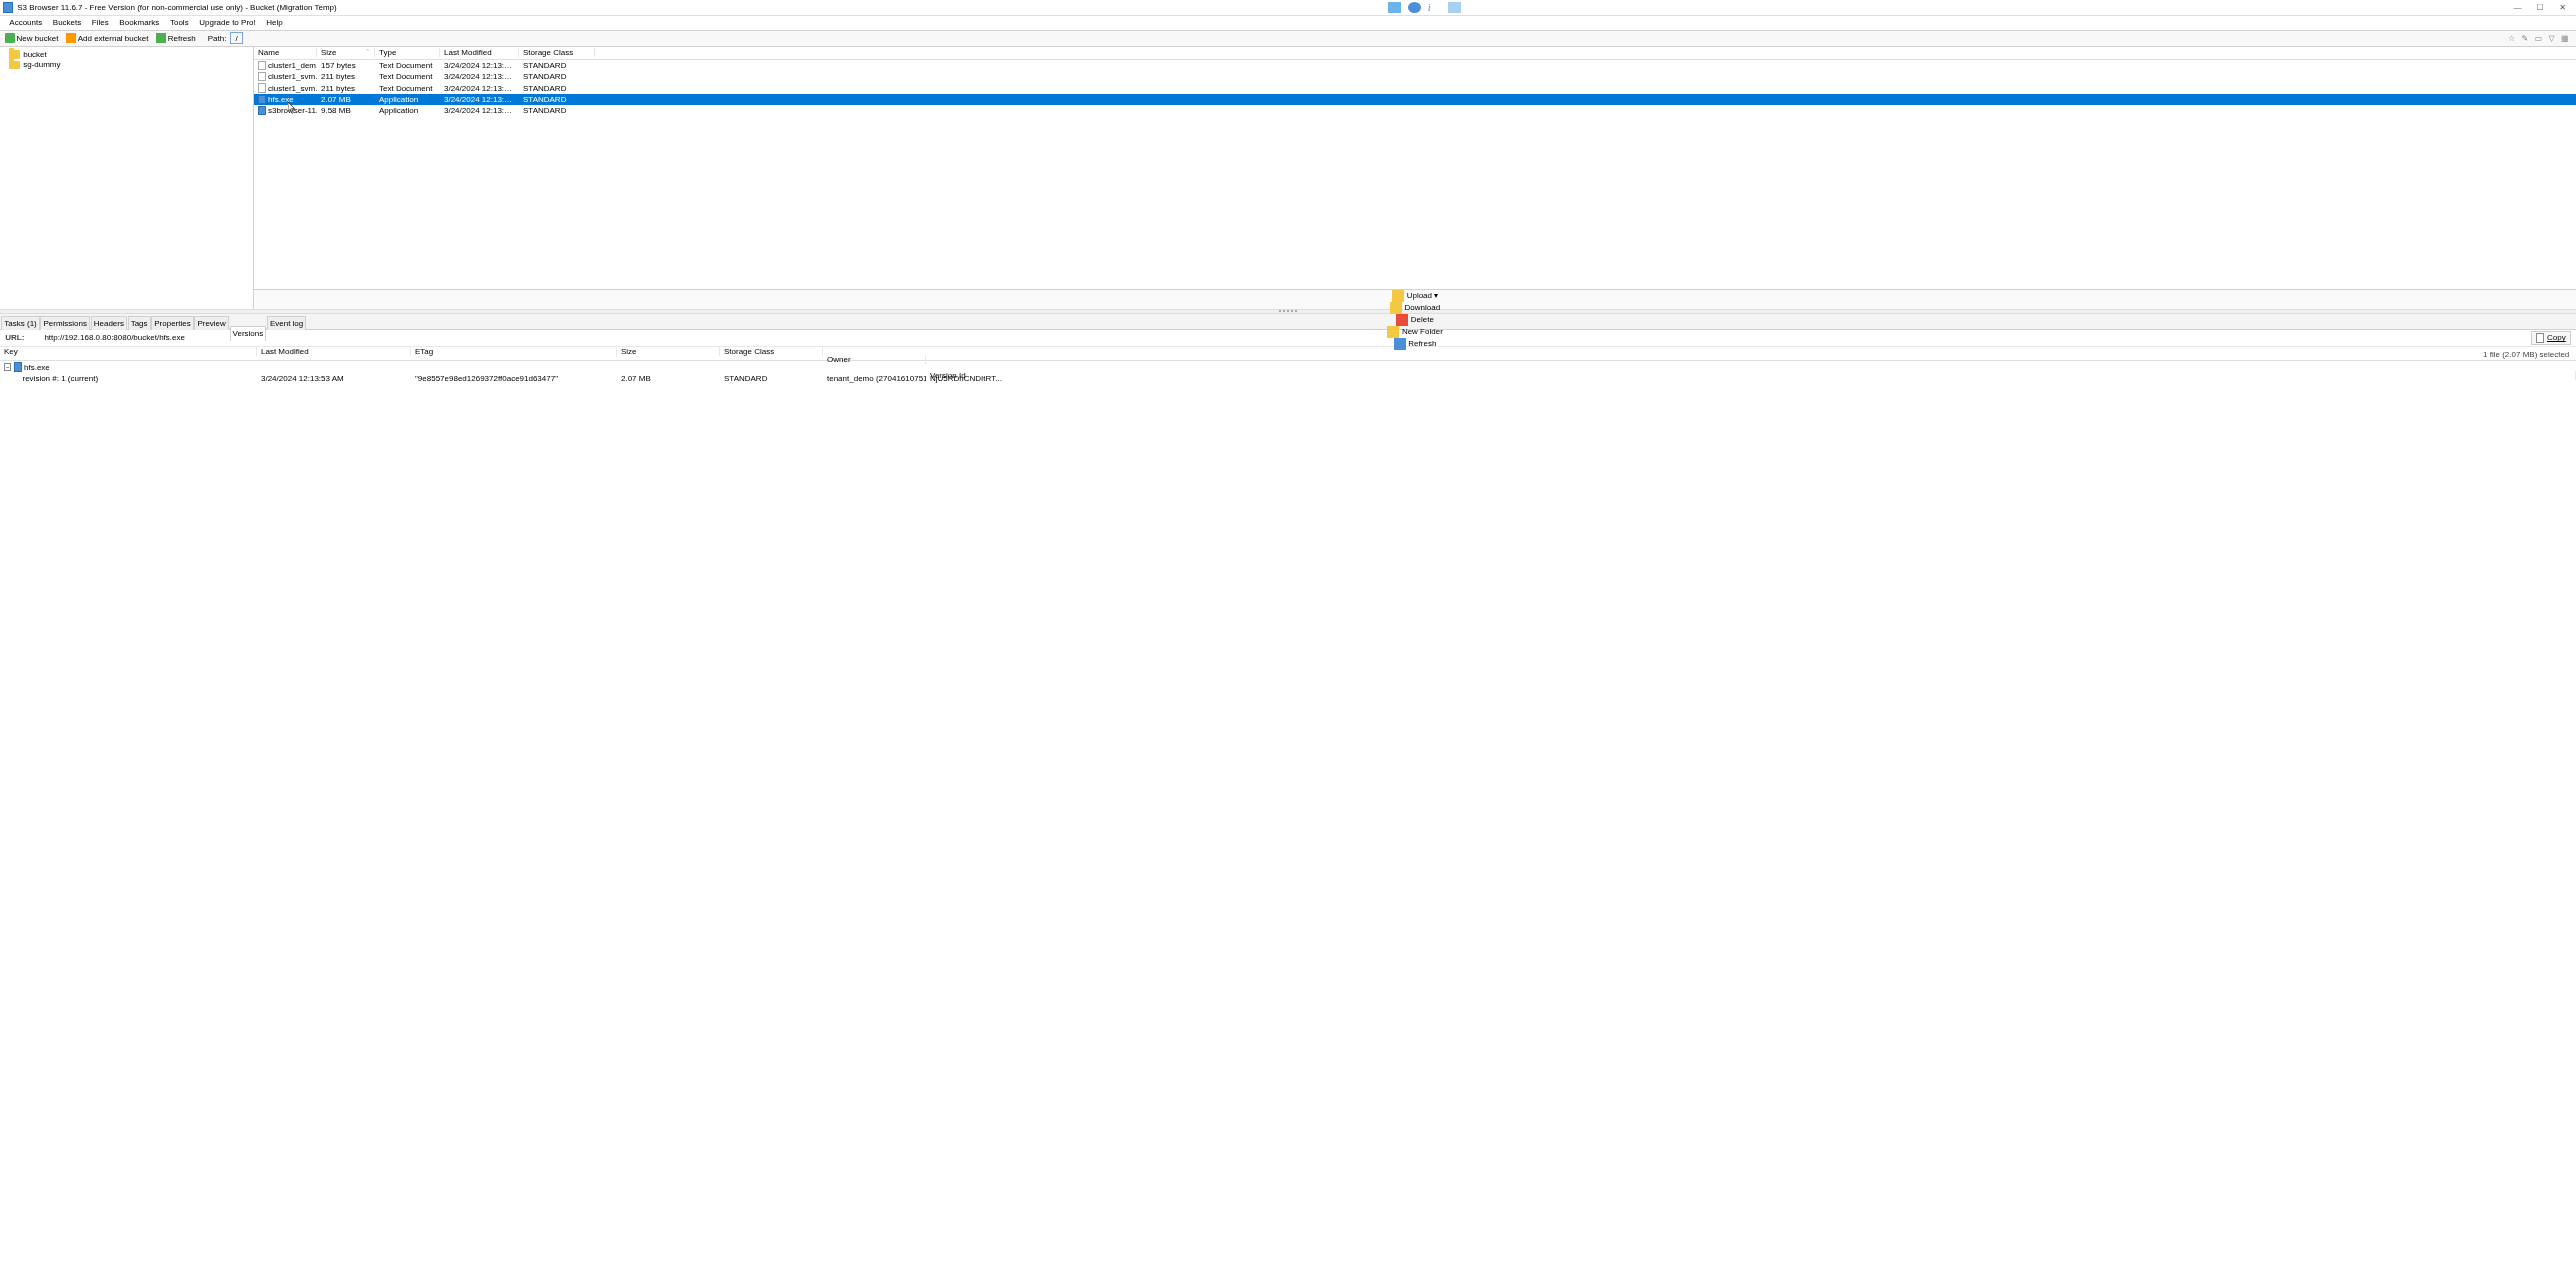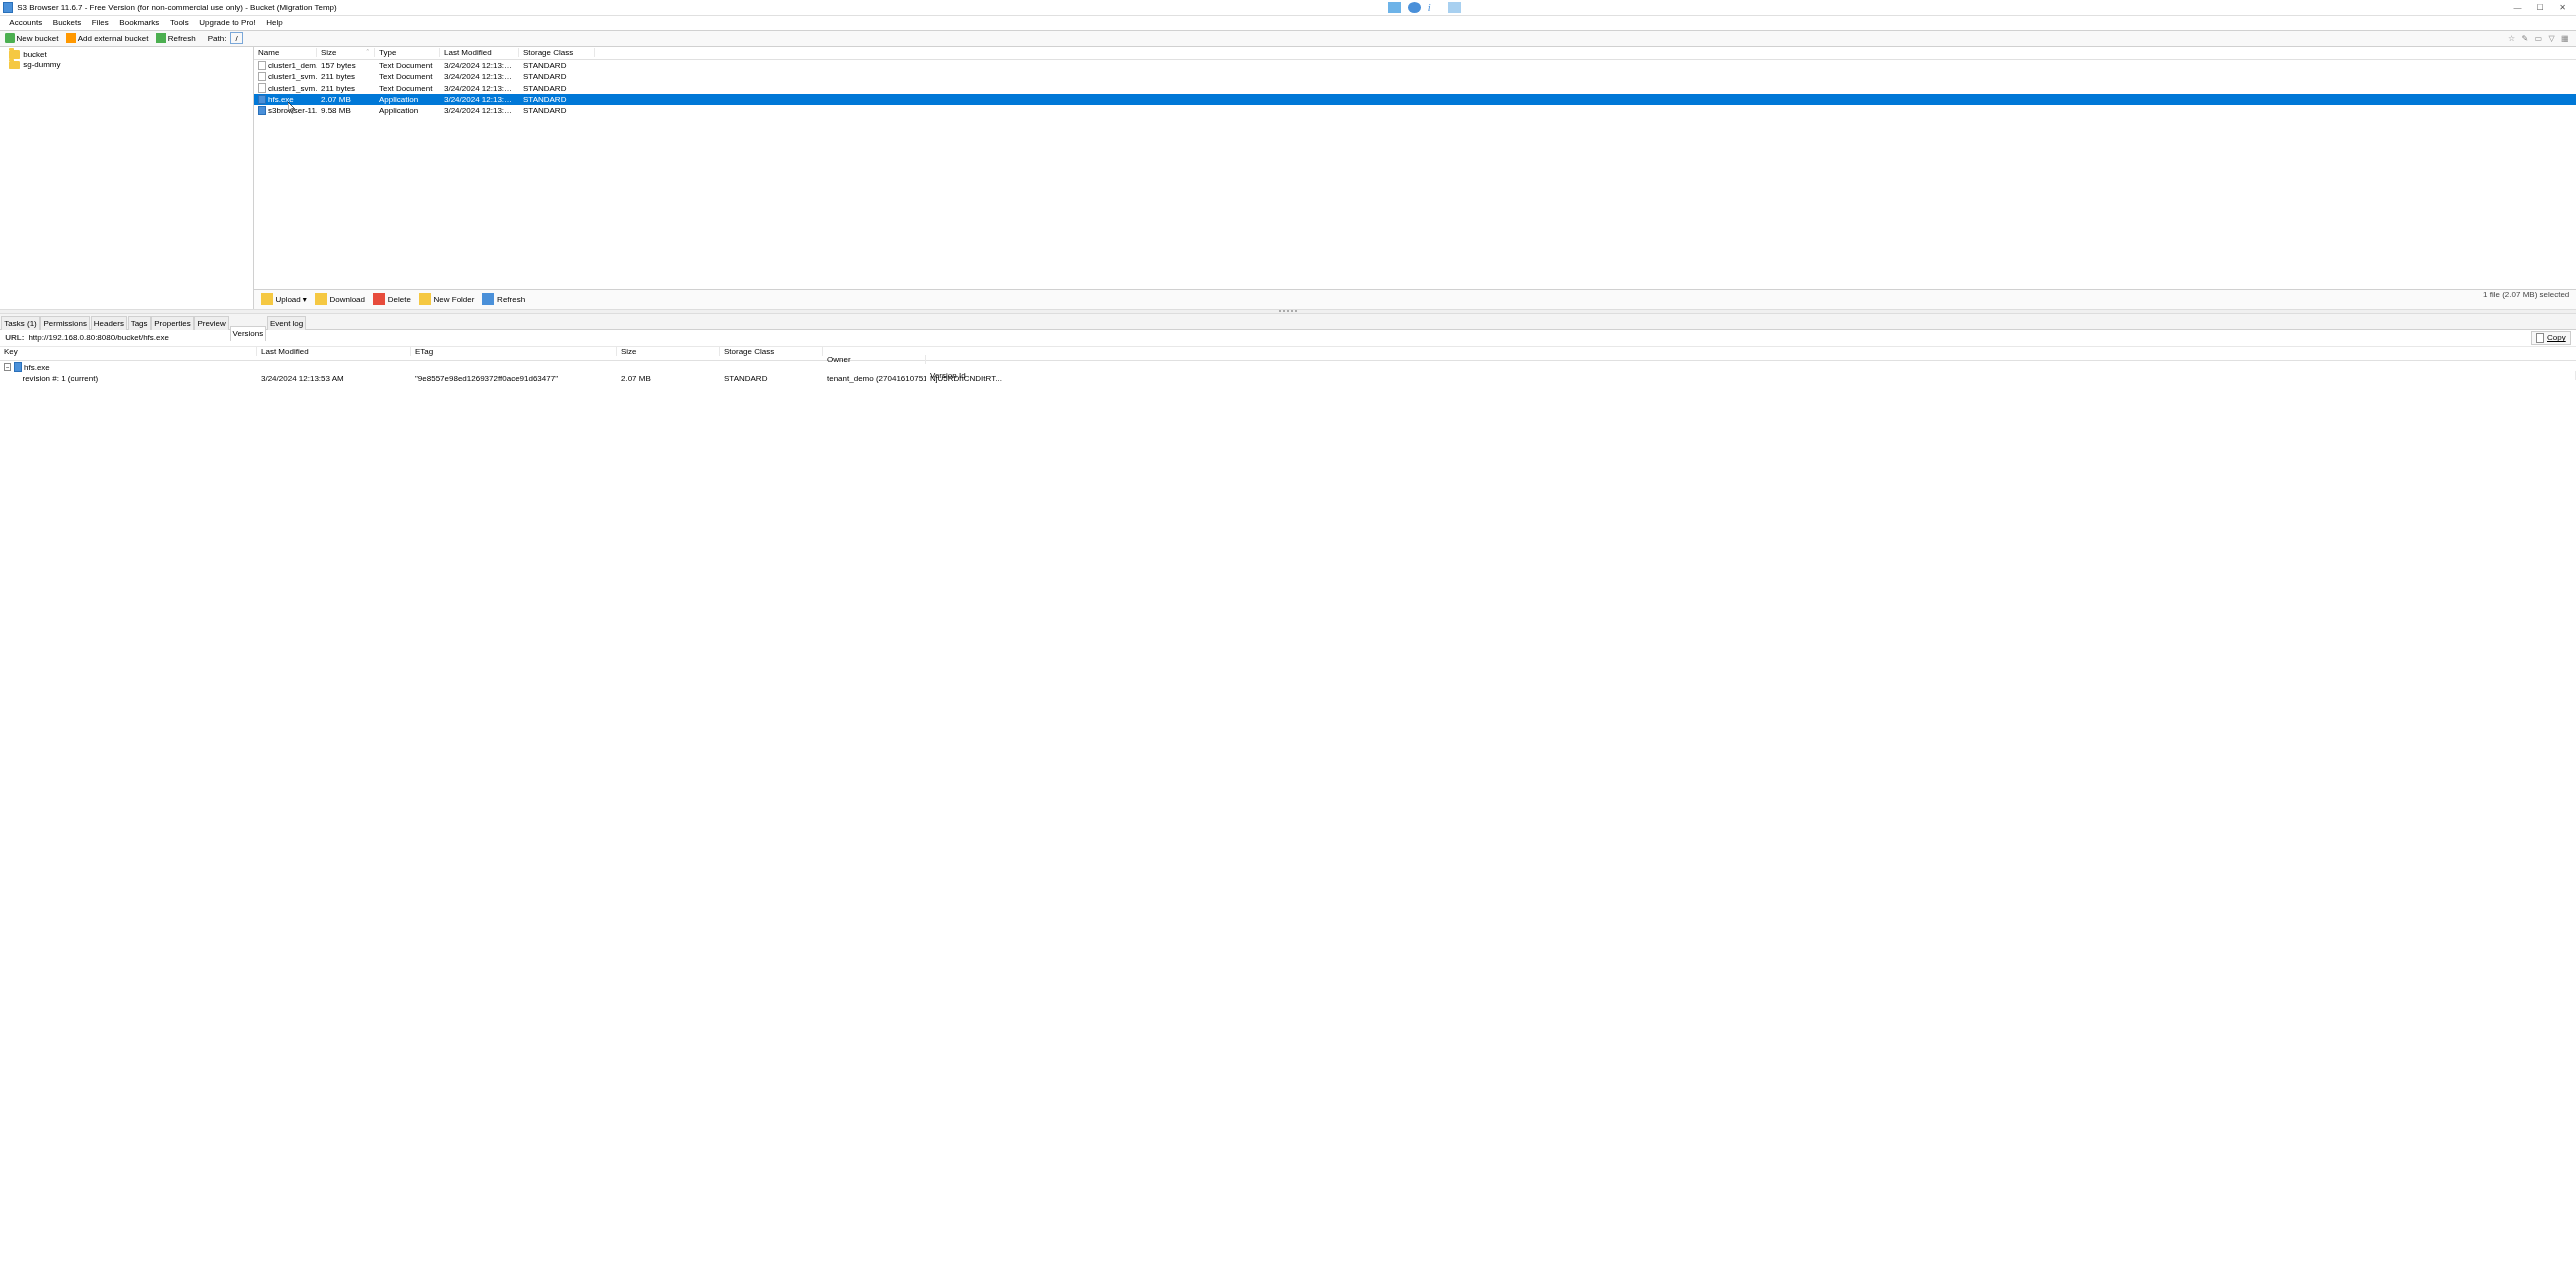--- a/index.html
+++ b/index.html
@@ -55,40 +55,40 @@
     .file-icon { width: 8px; height: 9.3px; border: 0.7px solid #aaa; background: #fff; margin-right: 2px; flex-shrink: 0; display: inline-block; }
     .file-icon.app { background: #4a90d9; border-color: #2a70b9; }
     .c-name { width: 63px; display:flex; align-items:center; }
     .c-size { width: 58px; }
     .c-type { width: 65px; }
     .c-mod { width: 79px; }
     .c-class { width: 76px; }
     
     .cursor { position: absolute; left: 288px; top: 102px; width: 9.3px; height: 13.3px; pointer-events: none; }
     
-    .actionbar { height: 20px; border-top: 0.7px solid #d0d0d0; display: flex; padding: 0 2.7px; background: #fafafa; }
+    .actionbar { height: 20px; border-top: 0.7px solid #d0d0d0; display: flex; align-items: center; padding: 0 2.7px; background: #fafafa; flex-direction: column; }
     .action-btn { display: flex; align-items: center; padding: 0 4px; height: 100%; }
     .action-btn .aicon { width: 12px; height: 12px; margin-right: 2.7px; }
     .ai-up { background: #f5c842; }
     .ai-down { background: #f5c842; }
     .ai-del { background: #e74c3c; }
     .ai-new { background: #f5c842; }
     .ai-ref { background: #4a90d9; }
     .status-right { margin-left: auto; padding-right: 4px; color: #444; }
     
     .grip { height: 5.3px; background: #f0f0f0; border-top: 0.7px solid #ddd; border-bottom: 0.7px solid #ddd; display:flex; justify-content:center; align-items:center; }
     .grip span { width: 20px; height: 2px; display: flex; justify-content: space-around; }
     .grip span i { width:1.3px; height:1.3px; background:#aaa; }
     
     .tabs { display: flex; height: 16px; align-items: flex-end; border-bottom: 0.7px solid #d0d0d0; background: #f4f4f4; padding: 0 1.3px; }
     .tab { padding: 2px 2px; border: 0.7px solid #d0d0d0; border-bottom: none; margin-right: 0.7px; background: #eee; position: relative; top: 0.7px; }
     .tab.active { background: #fff; top: 12px; padding-top:2.7px; padding-bottom:2.7px; }
     
     .urlbar { display: flex; align-items: center; height: 17px; padding: 0 5.3px; border-bottom: 0.7px solid #e8e8e8; }
-    .url-label { margin-right: 4px; font-weight: bold; color: #444; }
+    .url-label { margin-right: 20px; font-weight: bold; color: #444; }
     .url-value { flex: 1; color: #000; }
     .copy-btn { display: flex; align-items: center; padding: 1.3px 4px; border: 0.7px solid #ccc; background: #f8f8f8; text-decoration: underline; }
     .copy-btn .cicon { width: 8.6px; height: 9.3px; border: 0.7px solid #888; background: #fff; margin-right: 2.7px; }
     
     .versions-header { display: flex; height: 14.6px; align-items: flex-start; border-bottom: 0.7px solid #e0e0e0; background: #fff; }
     .vcol { padding: 0 4px; border-right: 0.7px solid #e8e8e8; }
     .vc-key { width: 257px; }
     .vc-mod { width: 154px; }
     .vc-etag { width: 206px; }
     .vc-size { width: 103px; }

